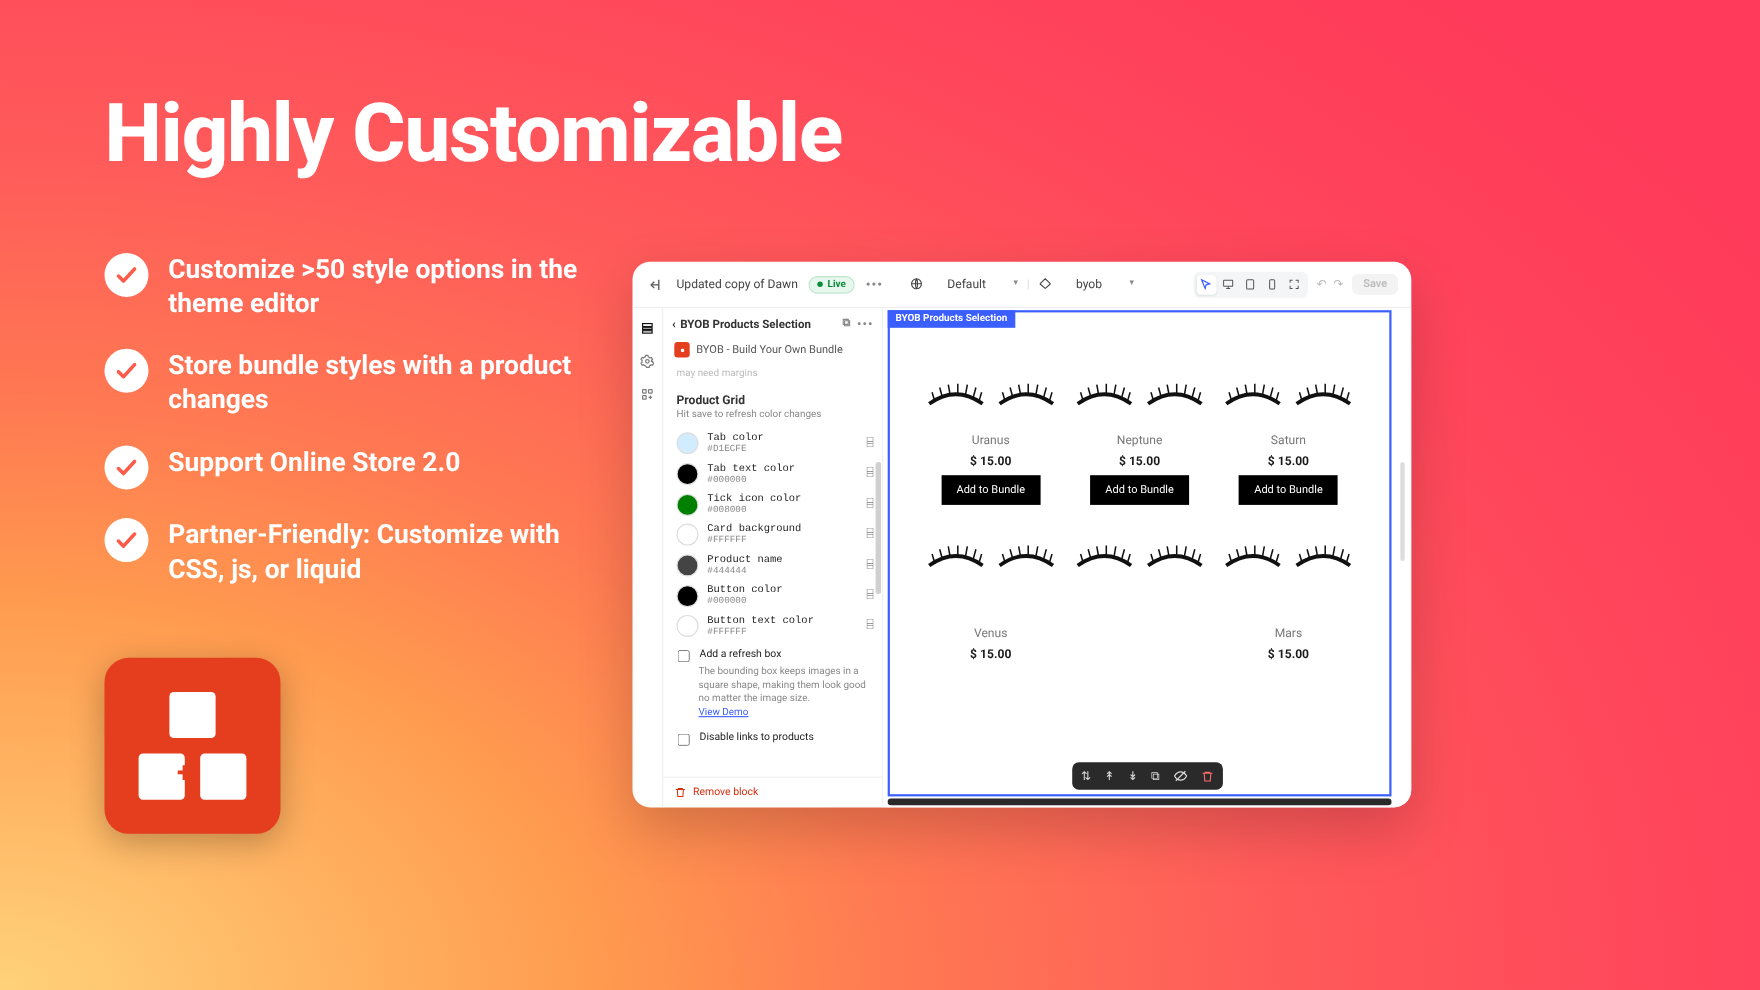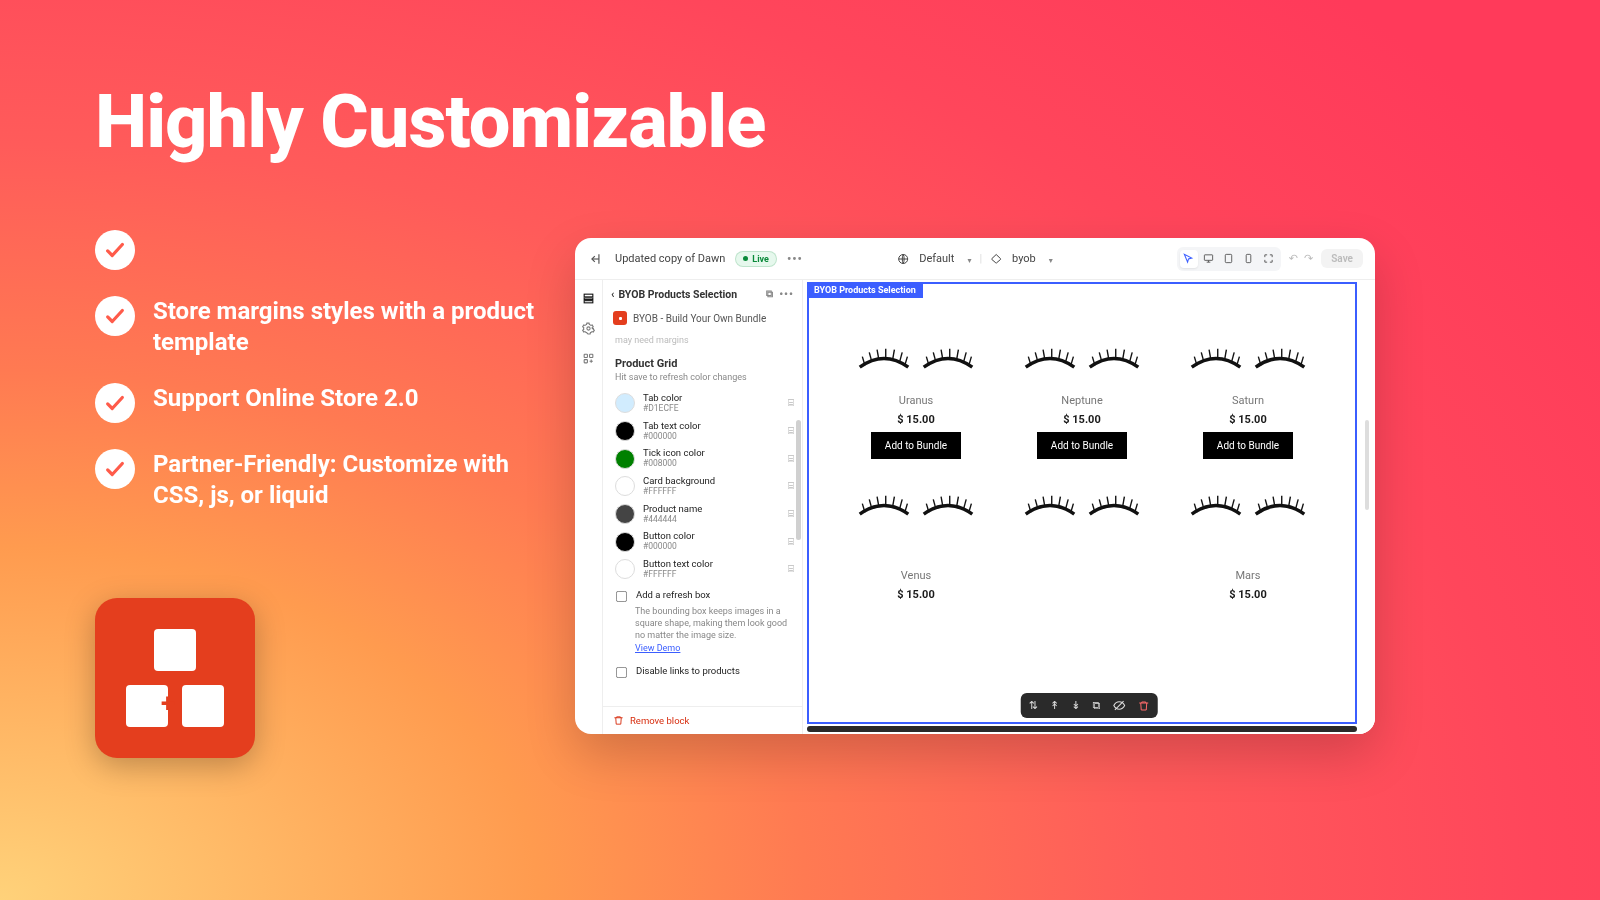--- a/index.html
+++ b/index.html
@@ -27,37 +27,37 @@
   }
   .app-logo-grid { position: relative; width: 98px; height: 98px; }
   .app-logo-grid .sq { position: absolute; width: 42px; height: 42px; background:#fff; border-radius: 4px; }
   .app-logo-grid .sq.tl { left: 28px; top: 0; }
   .app-logo-grid .sq.bl { left: 0; bottom: 0; }
   .app-logo-grid .sq.br { right: 0; bottom: 0; }
   .app-logo-grid .plus { position:absolute; left:35px; bottom:9px; color:#e43e1e; font-size:26px; font-weight:800; }
 
   
   .app-card {
-    position: absolute; left: 575px; top: 238px; width: 800px; height: 496px;
+    position: absolute; left: 575px; top: 238px; width: 708px; height: 496px;
     background: #fff; border-radius: 16px; box-shadow: 0 20px 50px rgba(0,0,0,.18);
     color: #1a1a1a; overflow: hidden;
   }
   .app-top {
     height: 42px; border-bottom: 1px solid #eee; display:flex; align-items:center;
     padding: 0 12px; gap: 10px; font-size: 11px;
   }
   .icon-btn { width:18px; height:18px; display:flex; align-items:center; justify-content:center; color:#555; cursor:pointer; }
   .app-title { color:#444; font-size: 11px; }
   .live-badge { background:#e6f8ed; color:#0a8a3a; font-size:9px; font-weight:700; padding:2px 7px; border-radius:9px; border:1px solid rgba(10,138,58,.18); display:flex; align-items:center; gap:4px;}
   .live-badge::before{content:"";width:5px;height:5px;border-radius:50%;background:#0a8a3a;}
   .dots { letter-spacing:1px; font-weight:700; color:#888; cursor:pointer; font-size:12px; }
   .top-center { position:absolute; left:50%; transform:translateX(-50%); display:flex; align-items:center; gap:8px; font-size:11px; color:#444; }
   .top-center .sep { color:#ddd; }
   .chev-down { font-size:8px; color:#888; margin-left:3px; }
-  .pill { display:flex; align-items:flex-end; gap:10px; }
+  .pill { display:flex; align-items:flex-start; gap:22px; }
   .top-right { margin-left:auto; display:flex; align-items:center; gap:8px; }
   .device-group { display:flex; background:#f4f5f7; border-radius:6px; padding:3px; gap:2px; }
   .dev { width:18px; height:18px; display:flex; align-items:center;justify-content:center; color:#555; font-size:10px; border-radius:4px; cursor:pointer;}
   .dev.active { background:#fff; box-shadow: 0 1px 2px rgba(0,0,0,.08); }
   .undo-redo { display:flex; gap:6px; color:#bbb; }
   .save-btn { background:#f3f3f3; color:#bbb; border-radius:6px; padding:4px 10px; font-size:10px; font-weight:600; }
 
   .app-body { position:absolute; top:42px; left:0; right:0; bottom:0; display:flex; }
   .rail { width:28px; border-right:1px solid #eee; display:flex; flex-direction:column; align-items:center; padding-top:10px; gap:14px; }
   .rail .ri { width:16px;height:16px; color:#7a7a7a; cursor:pointer; display:flex;align-items:center;justify-content:center; font-size:12px;}
@@ -67,21 +67,21 @@
   .config-head { display:flex; align-items:center; gap:4px; padding:8px 8px 6px; font-weight:700; }
   .config-head .back{font-size:11px; cursor:pointer;}
   .config-head .title{flex:1;font-size:10.5px; }
   .config-head .trail{display:flex;gap:6px;color:#888;}
   .sub-app { display:flex; align-items:center; gap:6px; padding:4px 10px 10px; font-size:10px; color:#555; }
   .sub-app .mini-logo{width:14px;height:14px;background:#e43e1e;border-radius:3px;display:flex;align-items:center;justify-content:center;}
   .sub-app .mini-logo .d{width:3px;height:3px;background:#fff;border-radius:1px;}
   .faint { color:#bbb; font-size:9px; padding:0 12px 4px; }
   .config .section-title{font-weight:700;font-size:11px;padding:8px 12px 2px;}
   .hint{color:#888;font-size:9px;padding:0 12px 8px;}
-  .color-list{padding:0 6px 0 10px; display:flex; flex-direction:column; gap:1px; max-height:208px; overflow:hidden;}
+  .color-list{padding:0 6px 0 10px; display:flex; flex-direction:column; gap:1px; max-height:208px; overflow:hidden;font-family:Liberation Mono, monospace;}
   .color-row{display:flex;align-items:center;gap:8px;padding:3px 2px;}
   .swatch{width:20px;height:20px;border-radius:50%;border:1px solid #ddd;flex-shrink:0;}
   .color-labels{line-height:1.15;}
   .color-labels .lab{font-size:9.5px;color:#222;}
   .color-labels .hex{font-size:8.5px;color:#888;}
   .db-icon{margin-left:auto;color:#999;font-size:10px;cursor:pointer;}
   .check-row{display:flex;align-items:flex-start;gap:8px;padding:6px 12px 2px;font-size:9.5px;color:#222;}
   .check-row input{margin-top:1px;transform:scale(.85);}
   .help{font-size:9px;color:#888;padding:0 12px 2px 32px;line-height:1.35;}
   .view-demo{font-size:9px;color:#3b5eff;text-decoration:underline;padding:0 12px 6px 32px;cursor:pointer;}
@@ -114,28 +114,29 @@
   <h1>Highly Customizable</h1>
 </div>
 
 <div class="bullets">
   <div class="bullet">
     <div class="check-badge">
         <svg viewBox="0 0 24 24" fill="none" stroke="currentColor" stroke-width="3.5" stroke-linecap="round" stroke-linejoin="round">
           <polyline points="4,13 9,18 20,6"></polyline>
         </svg>
       </div>
+    <div class="bullet-text">Customize &gt;50 style options in the theme editor</div>
   </div>
   <div class="bullet">
     <div class="check-badge">
         <svg viewBox="0 0 24 24" fill="none" stroke="currentColor" stroke-width="3.5" stroke-linecap="round" stroke-linejoin="round">
           <polyline points="4,13 9,18 20,6"></polyline>
         </svg>
       </div>
-    <div class="bullet-text">Store margins styles with a product template</div>
+    <div class="bullet-text">Store bundle styles with a product changes</div>
   </div>
   <div class="bullet">
     <div class="check-badge">
         <svg viewBox="0 0 24 24" fill="none" stroke="currentColor" stroke-width="3.5" stroke-linecap="round" stroke-linejoin="round">
           <polyline points="4,13 9,18 20,6"></polyline>
         </svg>
       </div>
     <div class="bullet-text">Support Online Store 2.0</div>
   </div>
   <div class="bullet">

